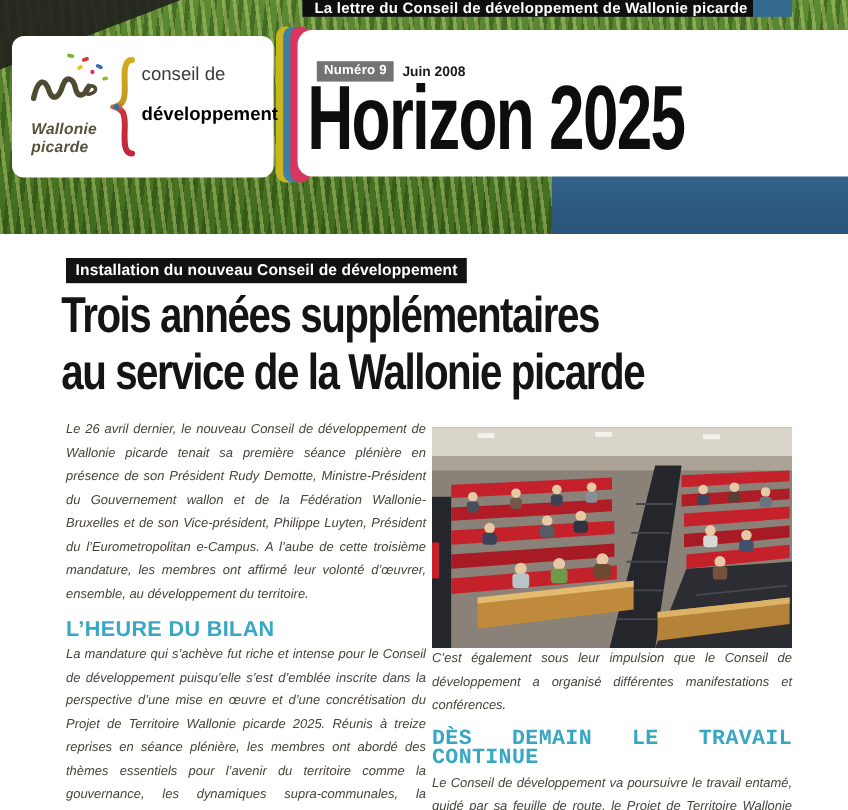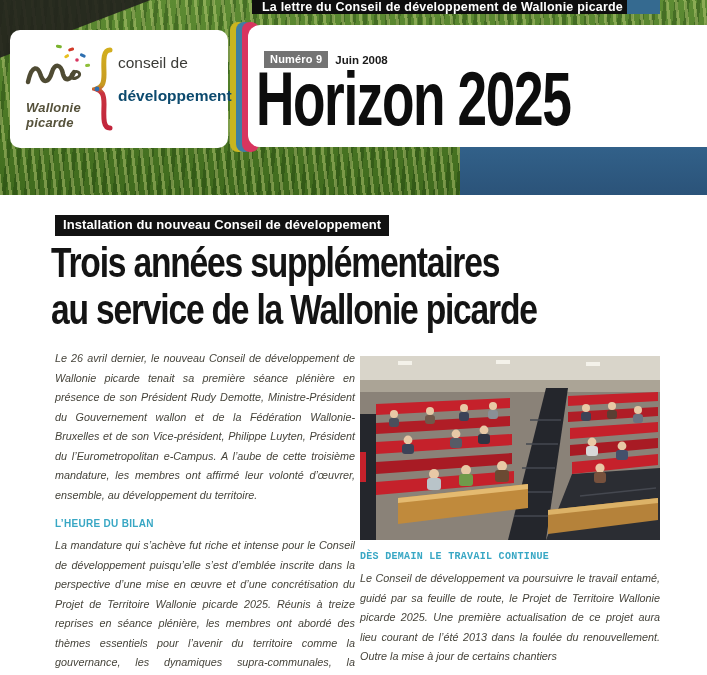--- a/index.html
+++ b/index.html
@@ -38,35 +38,35 @@
             letter-spacing:-2px;color:#0d0d0d;line-height:1;white-space:nowrap;
             transform:scaleX(.70);transform-origin:left top;}
 
   .logo-card{position:absolute;left:10px;top:30px;width:218px;height:118px;
              background:#ffffff;border-radius:10px;}
   .logo-mark{position:absolute;left:12px;top:12px;}
   .logo-region{position:absolute;left:16px;top:70px;color:#56523b;font-size:13px;
                font-weight:600;line-height:15px;letter-spacing:.2px;font-style:italic;}
   .logo-brace{position:absolute;left:82px;top:16px;}
   .logo-org1{position:absolute;left:108px;top:24px;font-size:15.5px;color:#3a3a36;}
-  .logo-org2{position:absolute;left:108px;top:57px;font-size:15.5px;font-weight:800;color:#0c4a6e;}
+  .logo-org2{position:absolute;left:108px;top:57px;font-size:15.5px;font-weight:800;color:#000000;}
 
   
   .kicker{position:absolute;left:55px;top:215px;background:#121212;color:#ffffff;
           font-size:13px;font-weight:700;padding:2px 8px 4px;letter-spacing:.1px;text-align:center;}
   .headline{position:absolute;left:51px;top:239px;color:#141414;font-weight:800;
             font-size:42px;line-height:47px;letter-spacing:-1.5px;white-space:nowrap;
             transform:scaleX(.80);transform-origin:left top;}
 
   .col{position:absolute;width:300px;color:#46443b;font-size:10.8px;line-height:19.5px;
        text-align:justify;}
   .col-left{left:55px;top:349px;}
   .col-right{left:360px;top:356px;}
   .col p{margin:0;font-style:italic;}
-  .sec-title{color:#38a7c4;font-size:10px;font-weight:600;letter-spacing:.3px;
+  .sec-title{color:#38a7c4;font-size:18px;font-weight:600;letter-spacing:.3px;
              margin:24px 0 4px;line-height:16px;}
   .col-left .sec-title{margin-top:11px;}
   .photo{width:300px;height:184px;display:block;}
   .caption{margin-top:10px;}
   .col-right .sec-title{margin-top:9px;font-family:Liberation Mono, monospace;}
 </style>
 </head>
 <body>
 
 <div class="page">
@@ -240,17 +240,18 @@
         <g>
             <circle cx="262" cy="90" r="4.4" fill="#e8c9a6"></circle>
             <rect x="256" y="94" width="12" height="10" rx="3" fill="#44506b"></rect>
           </g>
         <g>
             <circle cx="240" cy="112" r="4.6" fill="#e8c9a6"></circle>
             <rect x="234" y="116" width="12" height="11" rx="3" fill="#77513d"></rect>
           </g>
       </g>
     </svg>
+    <p class="caption">C’est également sous leur impulsion que le Conseil de développement a organisé différentes manifestations et conférences.</p>
     <div class="sec-title">DÈS DEMAIN LE TRAVAIL CONTINUE</div>
     <p>Le Conseil de développement va poursuivre le travail entamé, guidé par sa feuille de route, le Projet de Territoire Wallonie picarde 2025. Une première actualisation de ce projet aura lieu courant de l’été 2013 dans la foulée du renouvellement. Outre la mise à jour de certains chantiers</p>
   </div>
 
 </div>
 
 </body></html>

